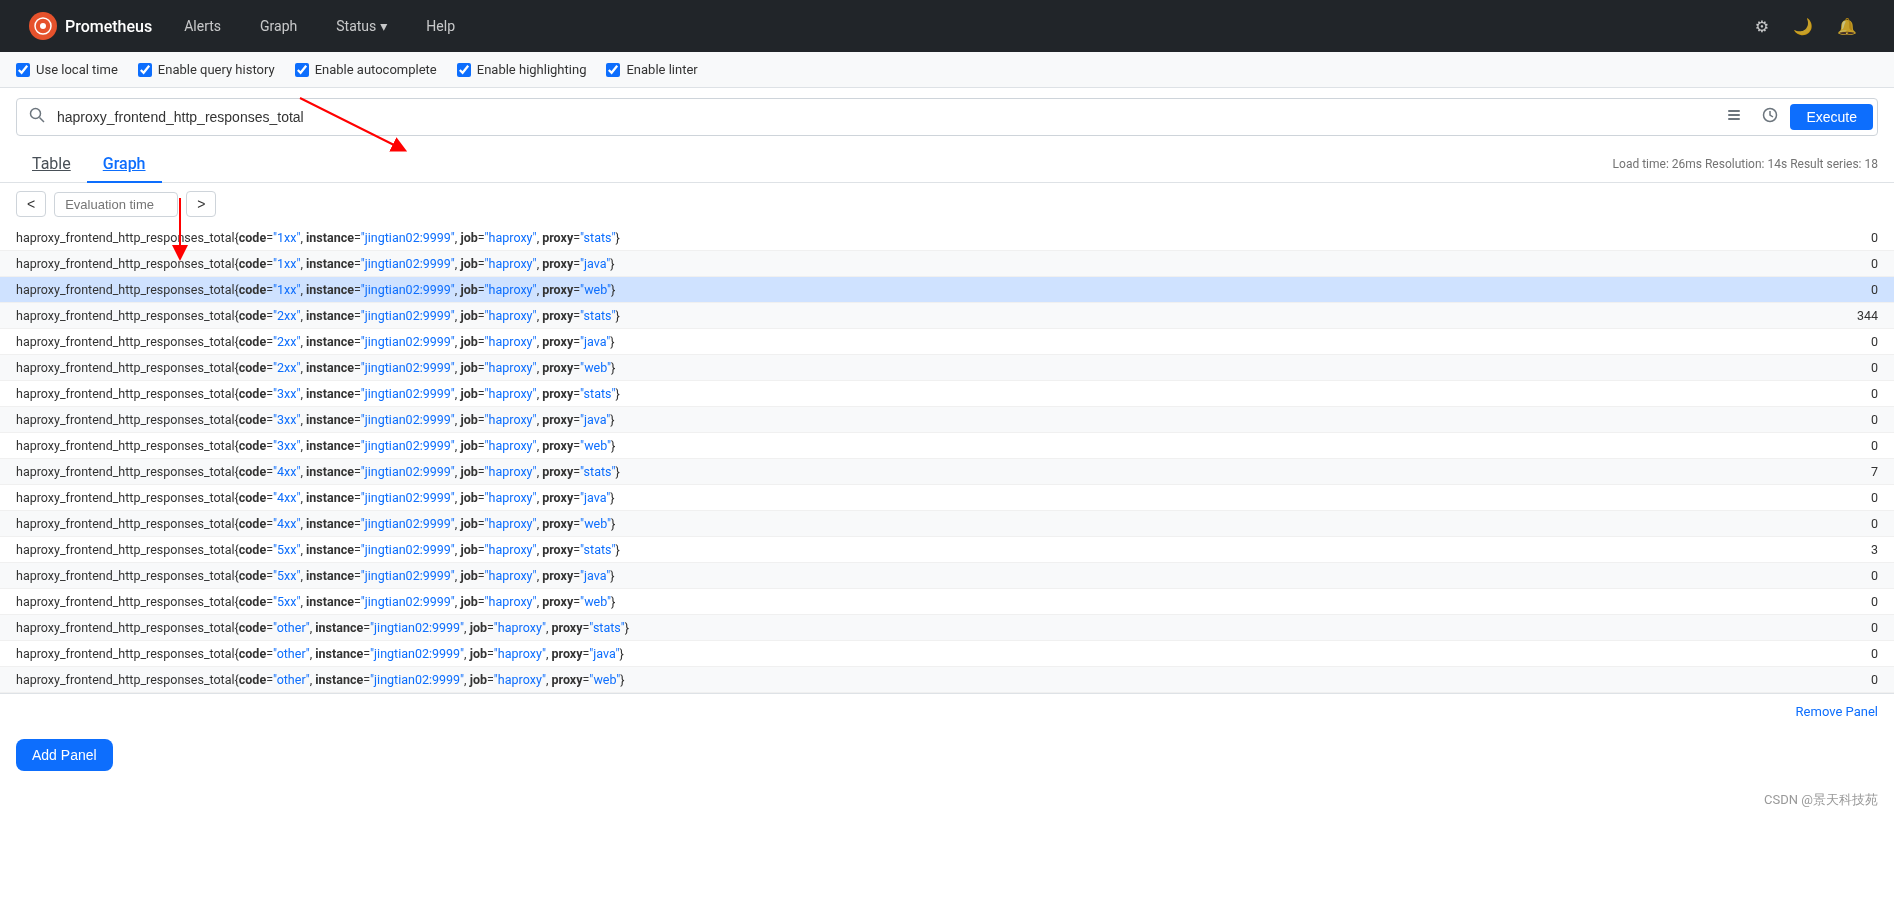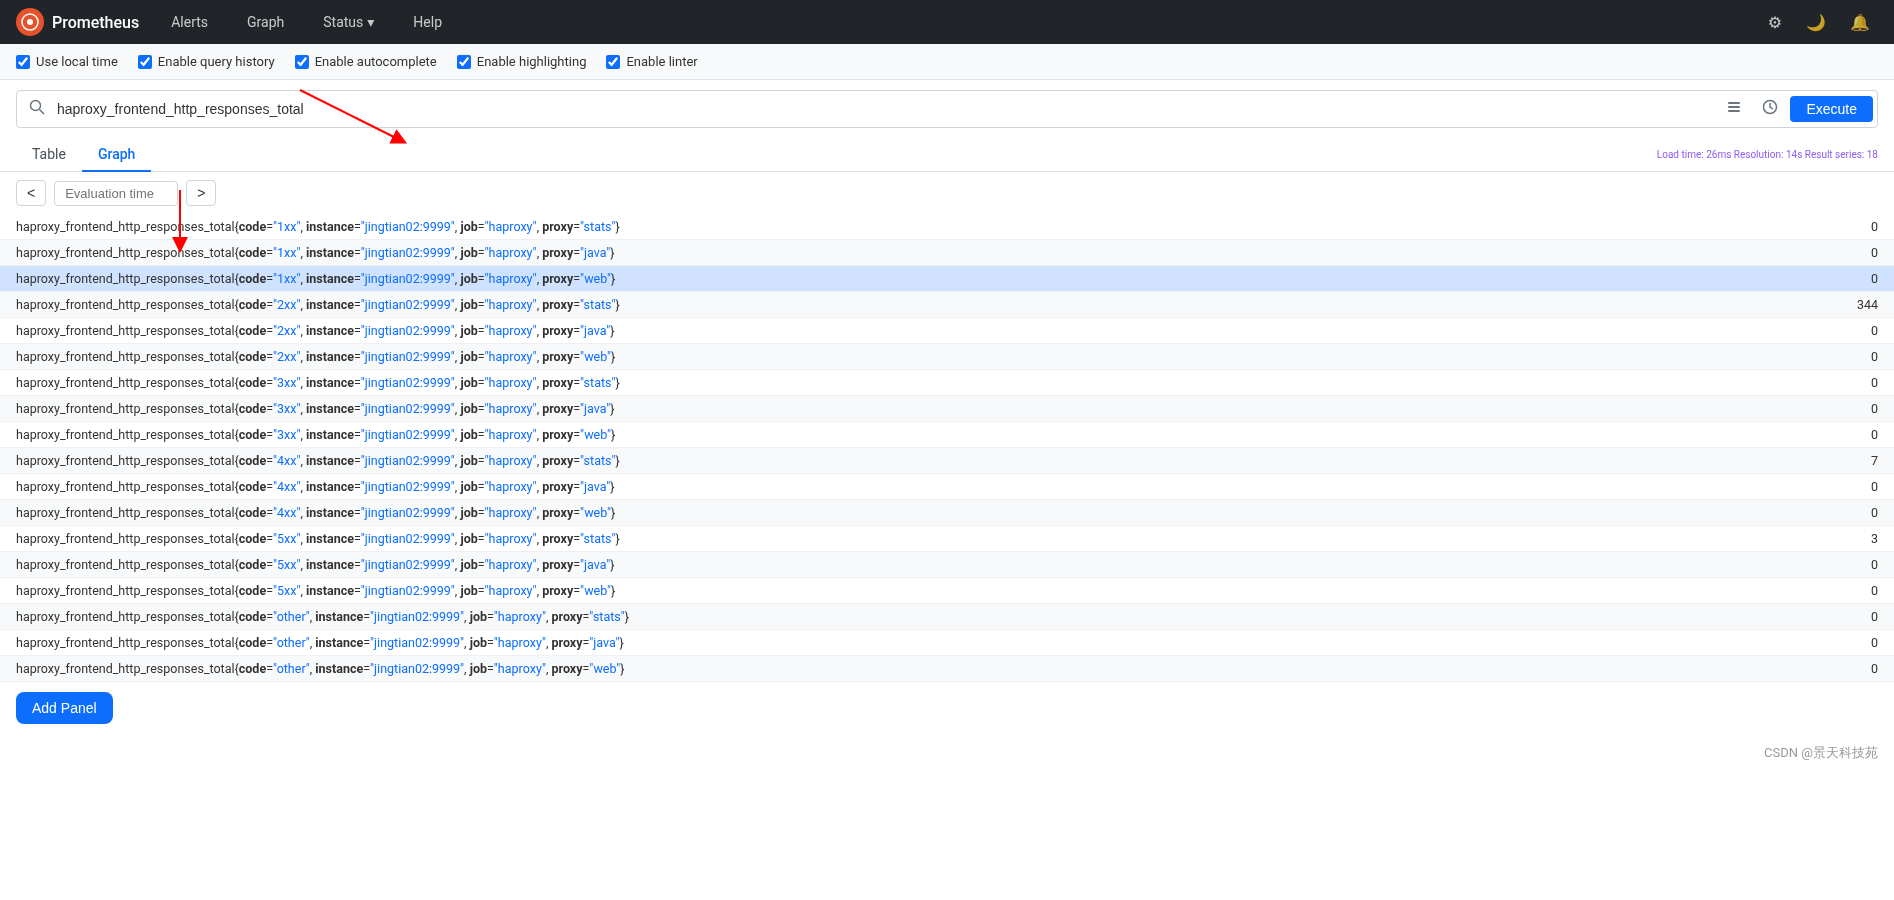--- a/index.html
+++ b/index.html
@@ -3,22 +3,22 @@
   <meta charset="utf-8">
   <style>
     * { box-sizing: border-box; margin: 0; padding: 0; }
     body { font-family: -apple-system, BlinkMacSystemFont, 'Segoe UI', Roboto, Arial, sans-serif; font-size: 13px; background: #fff; color: #333; }
 
     
     .navbar {
       background: #212529;
       color: #fff;
       display: flex;
-      height: 44px;
-      padding: 0 16px;
+      height: 52px;
+      padding: 0 29px;
       gap: 20px;
     }
     .navbar-brand {
       display: flex;
       align-items: center;
       gap: 8px;
       color: #fff;
       font-size: 16px;
       font-weight: 500;
     }
@@ -141,33 +141,34 @@
       border-bottom: 1px solid #dee2e6;
       padding: 0 16px;
       justify-content: space-between;
     }
     .tabs {
       display: flex;
     }
     .tab {
       padding: 8px 16px;
       cursor: pointer;
-      font-size: 14px;
+      font-size: 16px;
       color: #495057;
       border-bottom: 2px solid transparent;
       margin-bottom: -1px;
+      text-decoration: underline;
     }
     .tab.active {
       color: #0d6efd;
       border-bottom: 2px solid #0d6efd;
       font-weight: 500;
     }
     .tab-info {
-      font-size: 10px;
-      color: #8b5cf6;
+      font-size: 12px;
+      color: #737373;
     }
 
     
     .eval-row {
       display: flex;
       align-items: center;
       padding: 8px 16px;
       gap: 8px;
     }
     .eval-btn {
@@ -452,20 +453,24 @@
             <td>0</td>
           </tr>
           <tr>
             <td><span class="metric-name">haproxy_frontend_http_responses_total</span>{<span class="metric-label-key">code</span>=<span class="metric-label-val">"other"</span>, <span class="metric-label-key">instance</span>=<span class="metric-label-val">"jingtian02:9999"</span>, <span class="metric-label-key">job</span>=<span class="metric-label-val">"haproxy"</span>, <span class="metric-label-key">proxy</span>=<span class="metric-label-val">"web"</span>}</td>
             <td>0</td>
           </tr>
         </tbody>
     </table>
   </div>
 
+  <div class="bottom-bar">
+    <div></div>
+    <a class="remove-panel-link">Remove Panel</a>
+  </div>
 </div>
 
 
 <button class="add-panel-btn">Add Panel</button>
 
 
 <div class="watermark">
   <span>CSDN @景天科技苑</span>
 </div>
 

